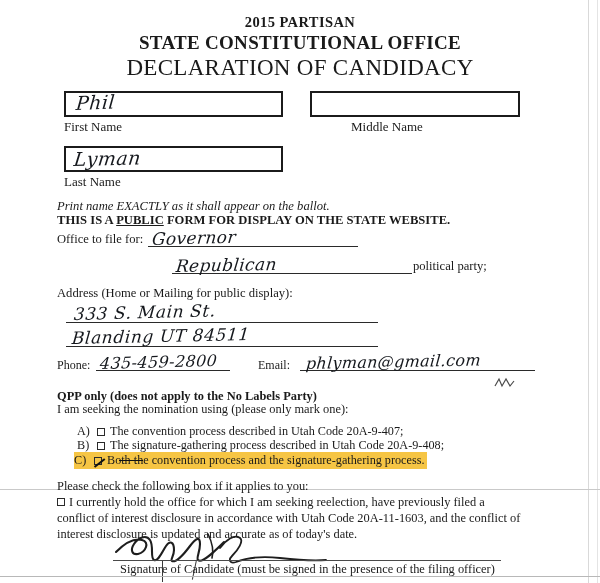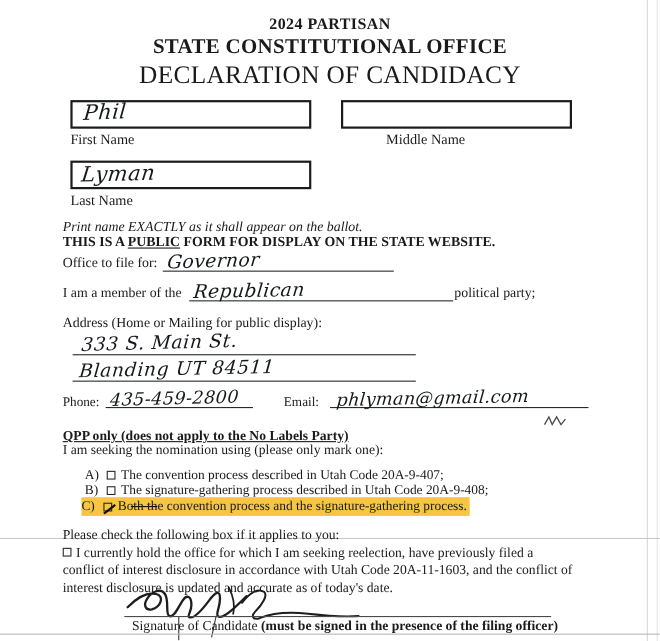--- a/index.html
+++ b/index.html
@@ -187,21 +187,20 @@
   #rule-phone  { left: 96px;  top: 370px;  width: 134px; }
   #rule-email  { left: 300px; top: 370px;  width: 235px; }
 
   
   #qpp-header {
     position: absolute;
     left: 57px; top: 389px;
     font-size: 12.4px;
     font-weight: bold;
     line-height: 14px;
-    text-decoration: underline;
   }
   #qpp-sub {
     position: absolute;
     left: 57px; top: 402px;
     font-size: 12.4px;
     line-height: 14px;
   }
 
   .opt-row {
     position: absolute;
@@ -270,21 +269,21 @@
     width: 388px; height: 1px;
     background: #4a4a4a;
   }
   #sig-caption {
     position: absolute;
     left: 120px; top: 562px;
     font-size: 12.4px;
     line-height: 15px;
     white-space: nowrap;
   }
-  #sig-caption .b { font-weight: bold; }
+  #sig-caption .b { font-weight: normal; }
   #sig-svg {
     position: absolute;
     left: 112px; top: 528px;
     width: 260px; height: 46px;
   }
   #sig-tail {
     position: absolute;
     left: 162px; top: 560px;
     width: 1.3px; height: 22px;
     background: #3a3a3a;
@@ -309,21 +308,21 @@
 </style>
 </head>
 <body>
 
 <div class="page">
 
   <div class="edge-right"></div>
   <div class="edge-far-right"></div>
 
   <div class="title-block">
-    <div class="title-1">2024 PARTISAN</div>
+    <div class="title-1">2015 PARTISAN</div>
     <div class="title-2">STATE CONSTITUTIONAL OFFICE</div>
     <div class="title-3">DECLARATION OF CANDIDACY</div>
   </div>
 
   <div class="name-box" id="first-name-box"></div>
   <div class="hand" id="hw-first">Phil</div>
   <div class="field-label" id="first-name-label">First Name</div>
 
   <div class="name-box" id="middle-name-box"></div>
   <div class="field-label" id="middle-name-label">Middle Name</div>
@@ -332,21 +331,20 @@
   <div class="hand" id="hw-last">Lyman</div>
   <div class="field-label" id="last-name-label">Last Name</div>
 
   <div class="body-text" id="print-instr">Print name EXACTLY as it shall appear on the ballot.</div>
   <div class="body-text" id="public-instr"><span>THIS IS A </span><span class="u">PUBLIC</span><span> FORM FOR DISPLAY ON THE STATE WEBSITE.</span></div>
 
   <div class="body-text" id="office-label">Office to file for:</div>
   <div class="wr" id="rule-office"></div>
   <div class="hand" id="hw-office">Governor</div>
 
-  <div class="body-text" id="party-label">I am a member of the</div>
   <div class="wr" id="rule-party"></div>
   <div class="hand" id="hw-party">Republican</div>
   <div class="body-text" id="party-suffix">political party;</div>
 
   <div class="body-text" id="address-label">Address (Home or Mailing for public display):</div>
   <div class="wr" id="rule-addr1"></div>
   <div class="hand" id="hw-addr1">333 S. Main St.</div>
   <div class="wr" id="rule-addr2"></div>
   <div class="hand" id="hw-addr2">Blanding UT 84511</div>
 

